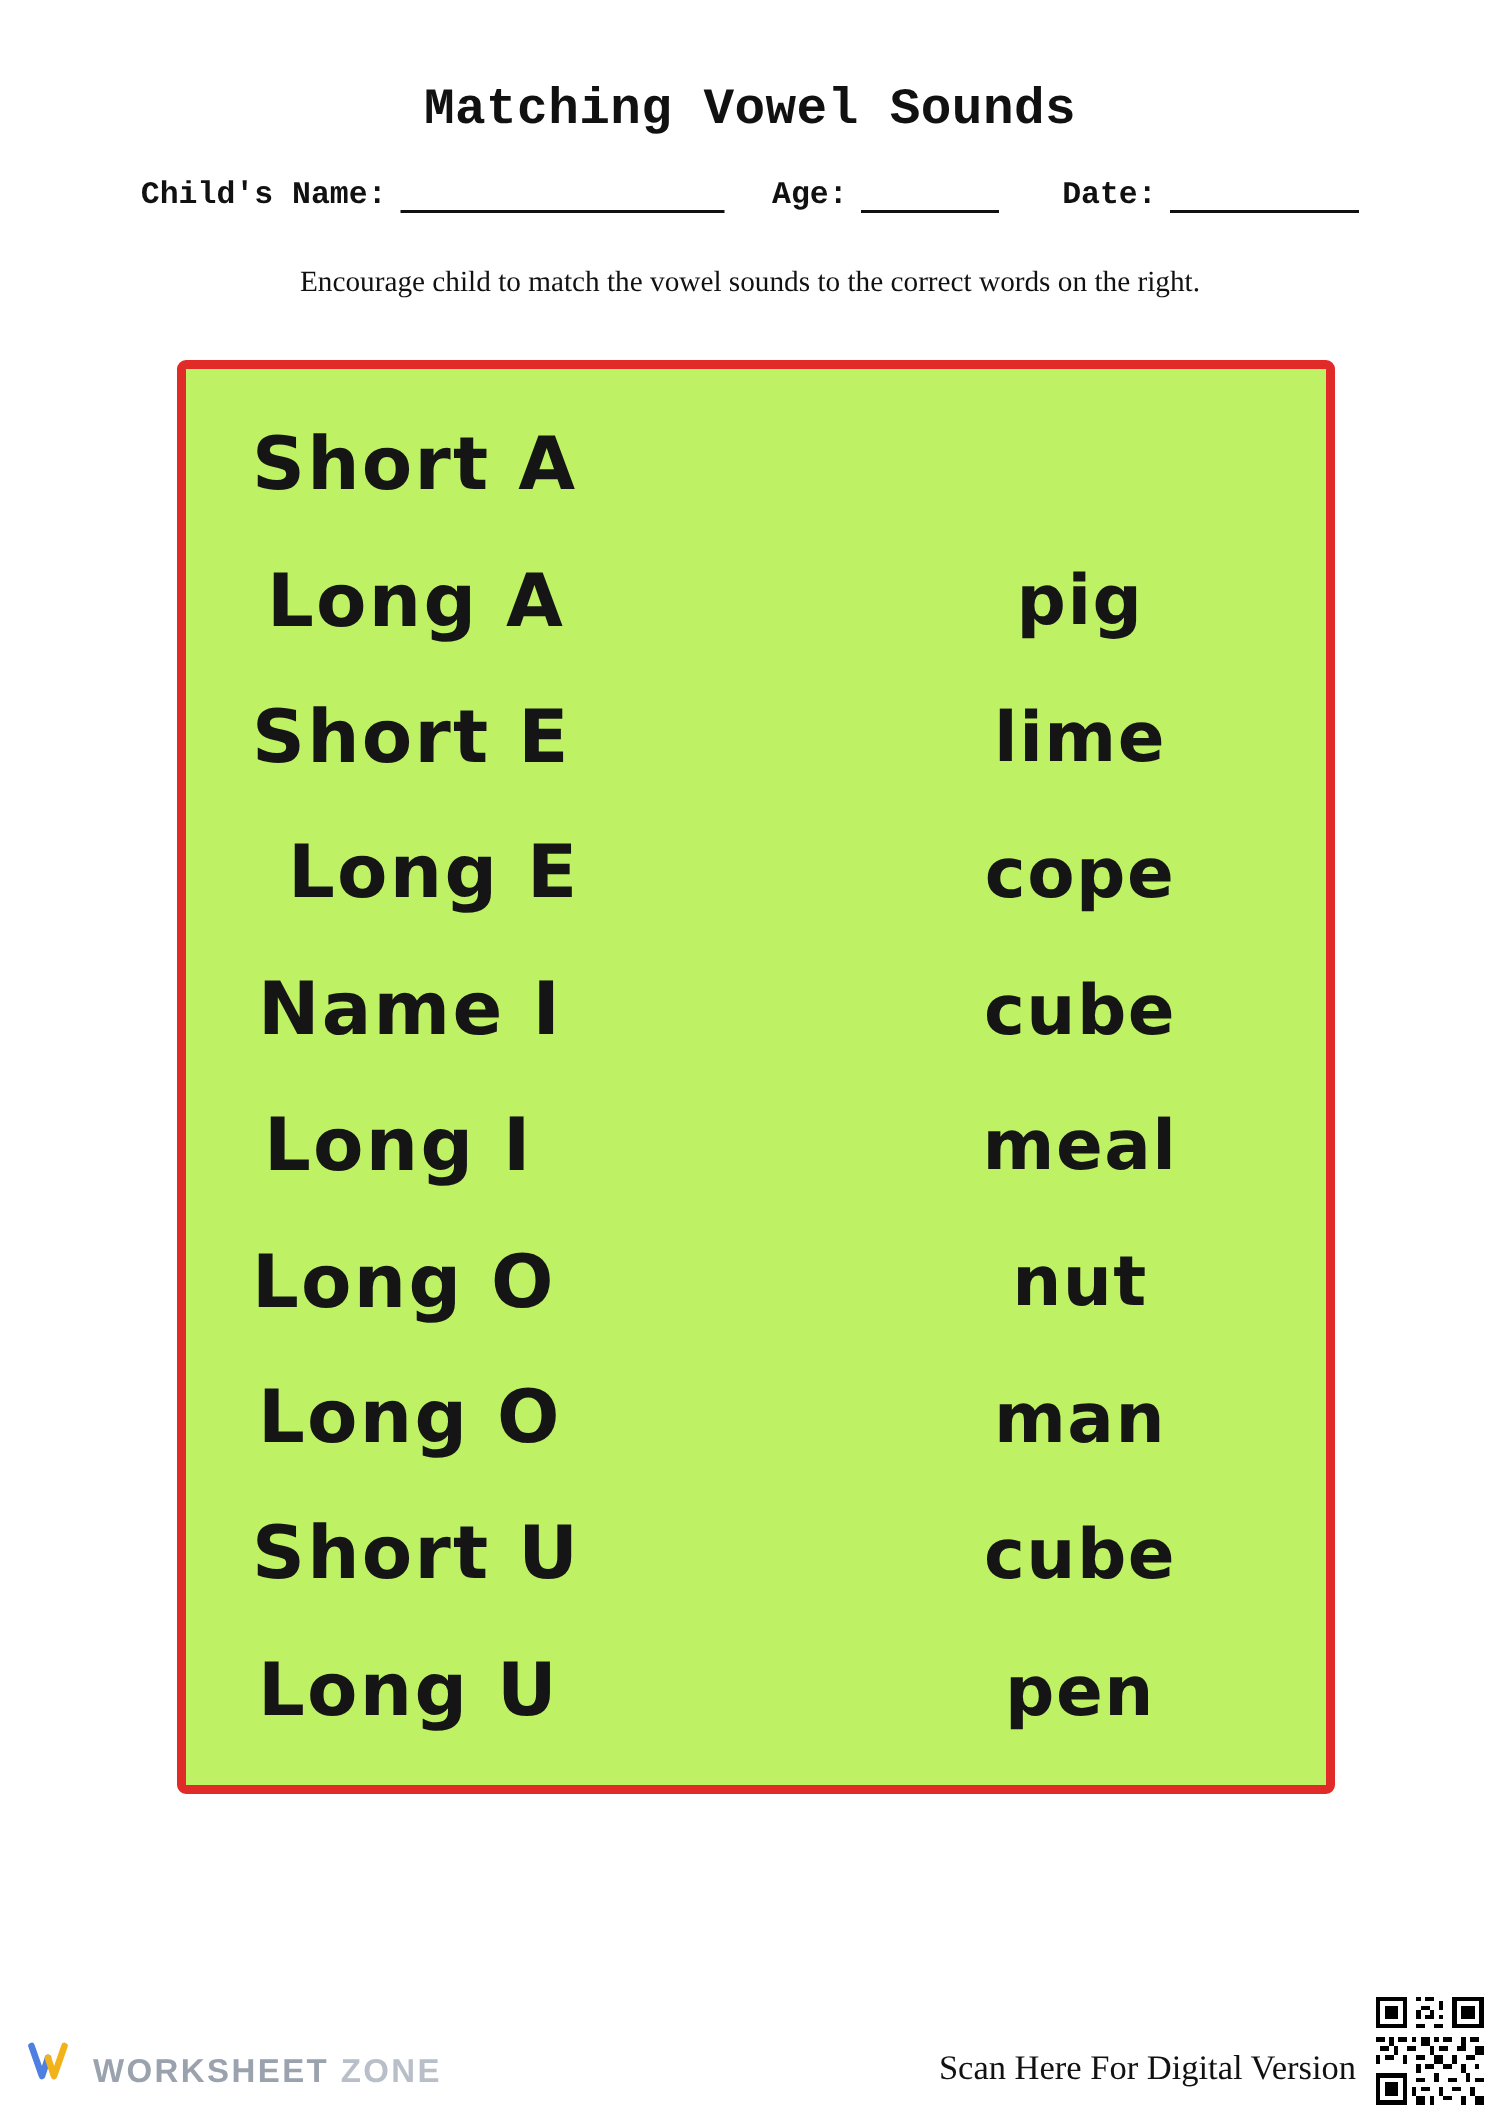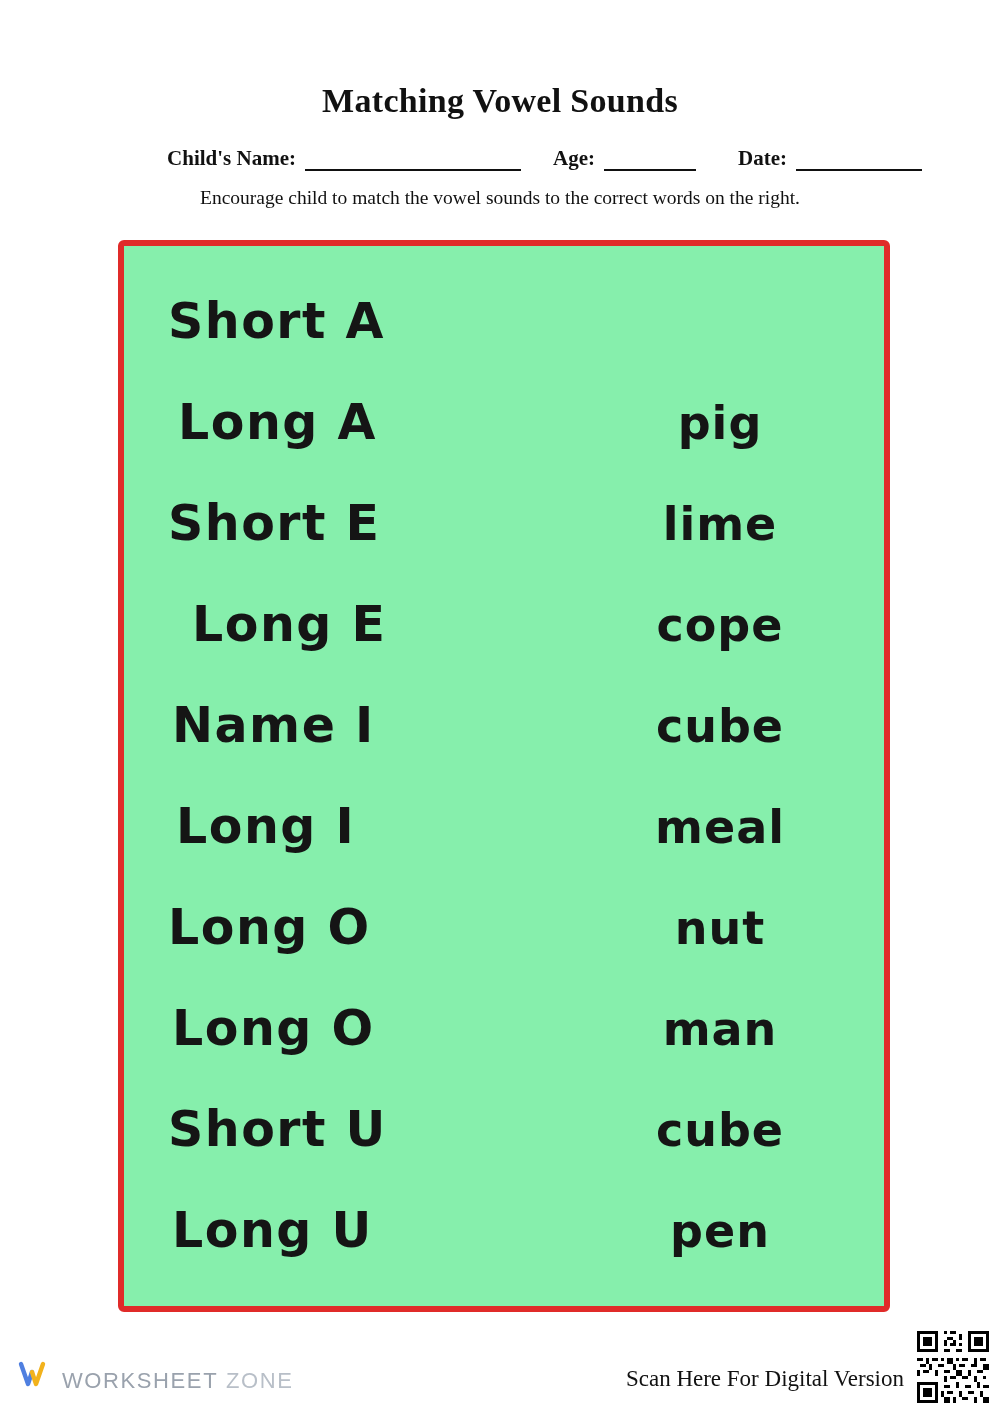--- a/index.html
+++ b/index.html
@@ -19,39 +19,39 @@
   .page {
     position: relative;
     width: 1000px;
     height: 1414px;
     box-sizing: border-box;
   }
 
   
   .title {
     text-align: center;
-    font-family: Liberation Serif, serif;
+    font-family: Liberation Mono, monospace;
     font-size: 34px;
     font-weight: 700;
     letter-spacing: 0.3px;
     margin: 0;
-    padding-top: 82px;
+    padding-top: 55px;
     color: #111111;
   }
 
   .fields-row {
     display: flex;
     align-items: flex-end;
-    justify-content: flex-end;
+    justify-content: center;
     gap: 0px;
     margin-top: 26px;
     padding: 0 78px;
     font-size: 21px;
     font-weight: 700;
-    font-family: Liberation Serif, serif;
+    font-family: Liberation Mono, monospace;
   }
   .field {
     display: flex;
     align-items: flex-end;
   }
   .field-label {
     white-space: nowrap;
     font-weight: 700;
     font-size: 21px;
   }
@@ -65,35 +65,35 @@
   .rule-date { width: 126px; }
 
   .spacer-a { width: 32px; }
   .spacer-b { width: 42px; }
 
   .instructions {
     text-align: center;
     font-family: "Liberation Serif", serif;
     font-size: 19.5px;
     font-weight: 400;
-    margin-top: 16px;
+    margin-top: 36px;
     color: #111111;
   }
 
   
   .match-box {
     position: absolute;
     left: 118px;
     top: 240px;
     width: 772px;
-    height: 1072px;
+    height: 956px;
     border: 6px solid #e02b29;
     border-radius: 6px;
     box-sizing: border-box;
-    background: #86efac;
+    background: #bef264;
   }
 
   .rows {
     position: absolute;
     left: 0;
     top: 0;
     right: 0;
     bottom: 0;
     display: flex;
     flex-direction: column;
@@ -169,21 +169,21 @@
   .brand-mark {
     width: 34px;
     height: 34px;
     position: relative;
   }
   .brand-text {
     font-family: "Liberation Sans", sans-serif;
     font-size: 22px;
     letter-spacing: 1.6px;
     color: #9aa2ad;
-    font-weight: 400;
+    font-weight: 700;
     margin-top: 12px;
   }
   .brand-text .zone {
     color: #b8bfc8;
   }
 
   .scan-text {
     position: absolute;
     right: 96px;
     bottom: 22px;

